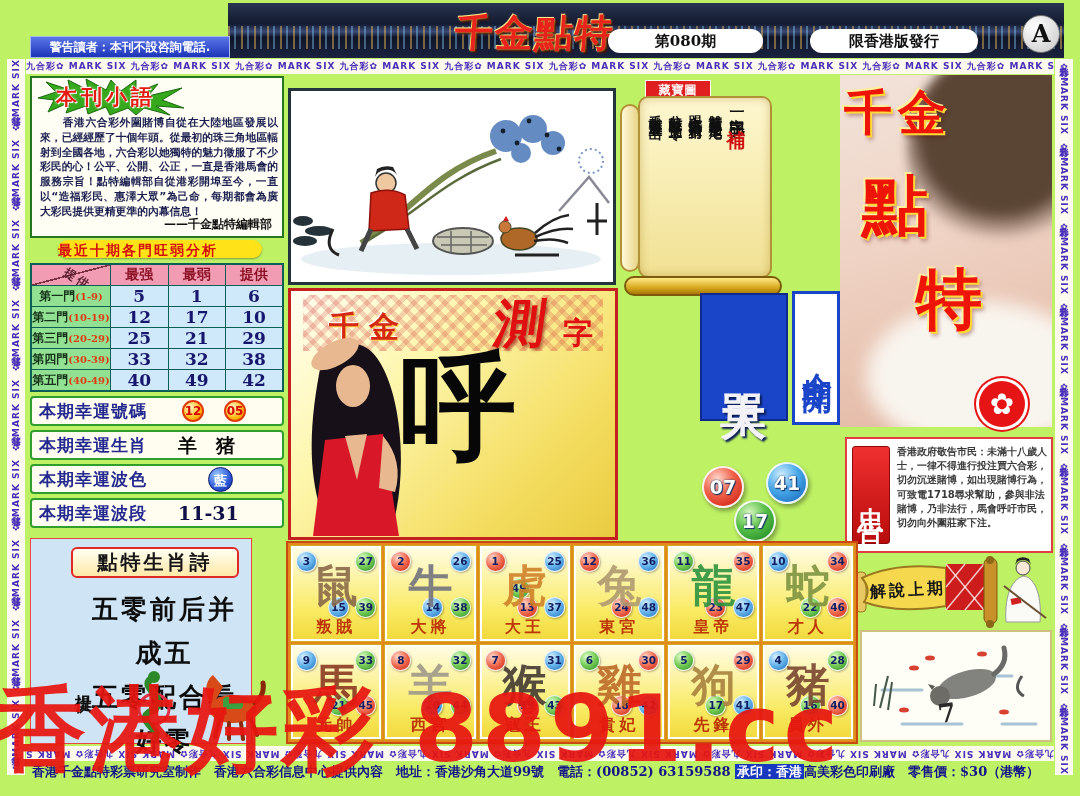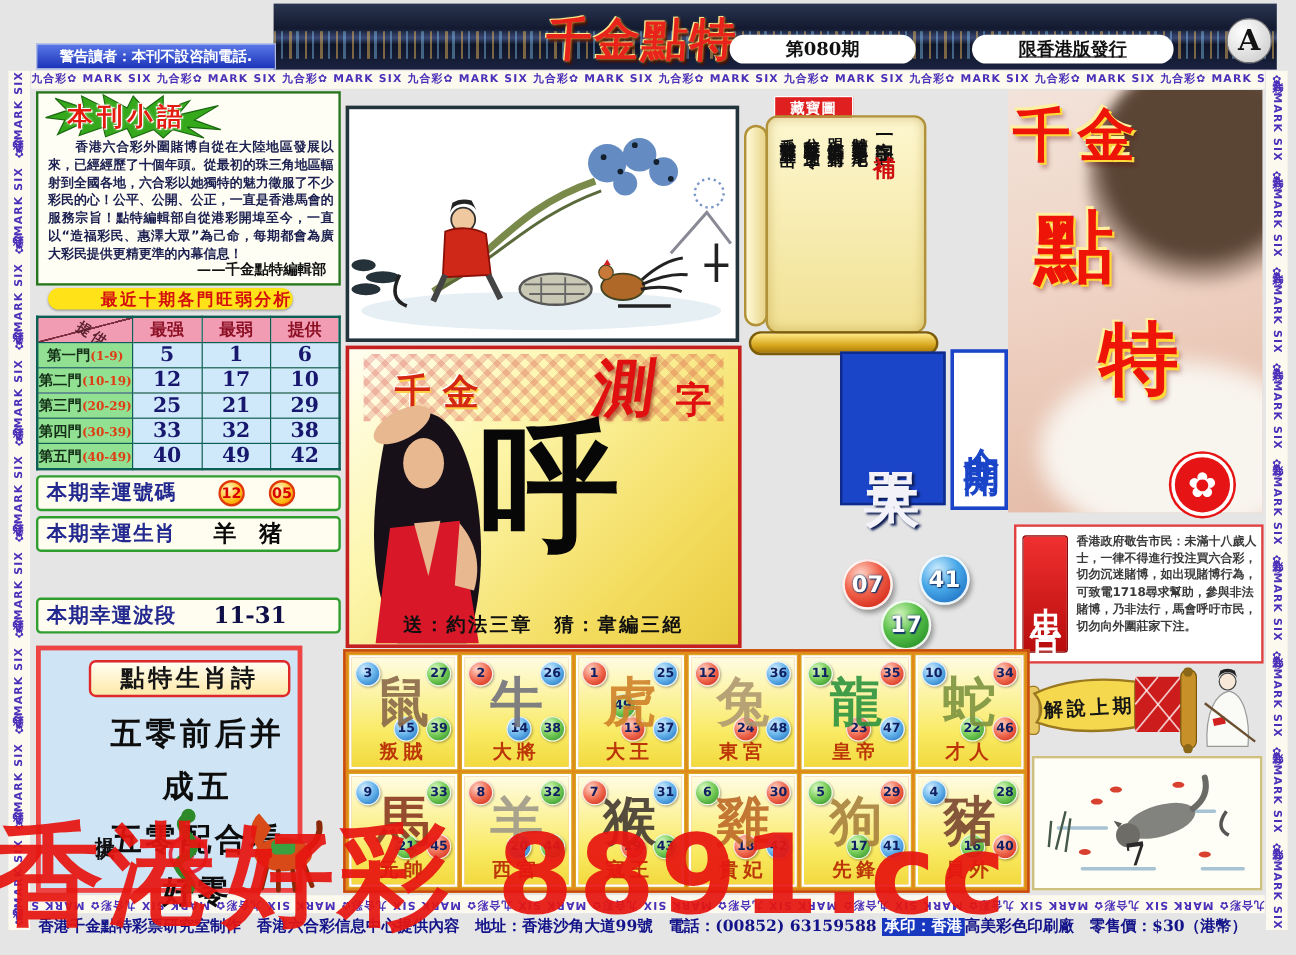--- a/index.html
+++ b/index.html
@@ -1,16 +1,16 @@
 <!DOCTYPE html>
 <html><head>
 <meta charset="utf-8">
 <style>
   html,body{margin:0;padding:0;background:#888;}
-  .page{position:relative;width:1080px;height:796px;background:#e5e5e5;overflow:hidden;
+  .page{position:relative;width:1080px;height:796px;background:#bef264;overflow:hidden;
         font-family:"DejaVu Sans",sans-serif;}
 
   
   .strip{color:#4a2fb8;font:bold 9px/15px "DejaVu Sans",sans-serif;letter-spacing:1px;
          overflow:hidden;white-space:nowrap;background:#fcf9ee;}
   .strip-top{position:absolute;left:26px;top:59px;width:1028px;height:15px;}
   .strip-bottom{position:absolute;left:26px;top:746px;width:1028px;height:15px;transform:rotate(180deg);}
   .strip-side{position:absolute;top:59px;width:18px;height:716px;writing-mode:vertical-rl;line-height:18px;}
   .strip-left{left:7px;transform:rotate(180deg);}
   .strip-right{left:1055px;}
@@ -23,37 +23,37 @@
                rgba(140,210,255,.5) 6px 8px,transparent 8px 13px);}
   .hdr-warning{position:absolute;left:30px;top:36px;width:200px;height:22px;box-sizing:border-box;
     background:linear-gradient(180deg,#5a77e8,#1c34b8);border:1px solid #a8b8e8;color:#fff;
     font:bold 12px/20px "DejaVu Sans",sans-serif;text-align:center;}
   .hdr-title{position:absolute;left:415px;top:10px;width:240px;text-align:center;
     font:bold 38px/46px "DejaVu Serif",serif;color:#e8231c;transform:skewX(-4deg);
     text-shadow:0 0 2px #ffe05a,2px 2px 2px #4a1000,-1px -1px 0 #fff0a0;letter-spacing:2px;}
   .hdr-pill{position:absolute;background:#fff;border-radius:12px;height:24px;color:#111;
     font:bold 15px/24px "DejaVu Serif",serif;text-align:center;}
   .pill-issue{left:608px;top:29px;width:155px;}
-  .pill-edition{left:810px;top:29px;width:168px;text-decoration:underline;}
+  .pill-edition{left:810px;top:29px;width:168px;}
   .hdr-a{position:absolute;left:1022px;top:15px;width:36px;height:36px;border-radius:50%;
     background:radial-gradient(circle at 35% 30%,#fff,#c6c6c6);border:1px solid #777;color:#111;
     font:bold 24px/36px "DejaVu Serif",serif;text-align:center;}
 
   
   .box-intro{position:absolute;left:30px;top:76px;width:254px;height:162px;box-sizing:border-box;
     background:#fffef4;border:2px solid #28751f;}
   .intro-star{position:absolute;left:4px;top:0px;}
   .intro-title{position:absolute;left:24px;top:5px;font:bold 21px "DejaVu Serif",serif;color:#e41b10;
     letter-spacing:4px;text-shadow:1px 1px 0 #fff,-1px -1px 0 #fff,0 0 3px #ffffe0;}
   .intro-body{position:absolute;left:8px;top:38px;width:238px;font:bold 10.8px/1.37 "DejaVu Sans",sans-serif;
     color:#1c2050;text-align:justify;}
   .intro-sig{position:absolute;right:10px;bottom:3px;font:bold 12px "DejaVu Serif",serif;color:#111;}
 
-  .analysis-title{position:absolute;left:40px;top:240px;width:204px;height:18px;background:#ffe318;
-    border-radius:10px;font:bold 14px/21px "DejaVu Serif",serif;color:#d40f0f;text-align:right;
+  .analysis-title{position:absolute;left:58px;top:240px;width:204px;height:18px;background:#ffe318;
+    border-radius:10px;font:bold 14px/21px "DejaVu Serif",serif;color:#d40f0f;text-align:left;
     letter-spacing:2px;box-shadow:0 1px 2px rgba(0,0,0,.35);}
   table.analysis{position:absolute;left:30px;top:263px;width:254px;border-collapse:collapse;
     border:2px solid #0c5f54;table-layout:fixed;}
   .analysis th,.analysis td{border:1.5px solid #0c5f54;height:20px;text-align:center;padding:0;overflow:hidden;}
   .analysis .diag{width:78px;background-color:#f29cb4;
     background-image:linear-gradient(to bottom right,transparent 48%,#7a3040 48%,#7a3040 52%,transparent 52%);}
   .diag-label{display:inline-block;transform:rotate(33deg) translate(7px,-1px);
     font:bold 12px "DejaVu Sans",sans-serif;color:#5a2030;letter-spacing:3px;}
   .analysis .colh{background:#f29cb4;color:#8c1024;font:bold 14px "DejaVu Serif",serif;}
   .analysis .rowl{background:#92e092;font:bold 12px "DejaVu Serif",serif;color:#143018;white-space:nowrap;}
@@ -66,21 +66,21 @@
   .lucky .val{position:absolute;left:146px;top:2px;font:bold 19px/22px "DejaVu Serif",serif;color:#0a0a0a;}
   .goldball{position:absolute;top:2px;width:22px;height:22px;border-radius:50%;box-sizing:border-box;
     background:radial-gradient(circle at 35% 30%,#fff8c8,#ffb70a 65%,#e87e00);border:2px solid #e03808;
     color:#d80000;font:bold 12px/18px "DejaVu Sans",sans-serif;text-align:center;}
   .gb0{left:150px;} .gb1{left:192px;}
   .blueball{position:absolute;left:176px;top:1px;width:25px;height:25px;border-radius:50%;
     background:radial-gradient(circle at 35% 30%,#9cc8ff,#2a56d8 60%,#10288a);color:#fff;
     font:bold 13px/25px "DejaVu Sans",sans-serif;text-align:center;border:1px solid #0a1a6a;box-sizing:border-box;}
 
   .box-poem{position:absolute;left:30px;top:538px;width:222px;height:206px;box-sizing:border-box;
-    background:#cfe4f4;border:4px solid #ef4444;}
+    background:#cfe4f4;border:1px solid #ef4444;}
   .poem-title{position:absolute;left:40px;top:8px;width:168px;height:31px;box-sizing:border-box;
     background:linear-gradient(180deg,#fffef2,#ffe9a8);border:2px solid #e02828;border-radius:6px;
     font:bold 20px/26px "DejaVu Serif",serif;color:#161616;text-align:center;letter-spacing:3px;}
   .poem-lines{position:absolute;left:0;right:0;top:48px;text-align:center;margin-left:47px;}
   .poem-line-t{font:bold 26px/44px "DejaVu Serif",serif;color:#0d0d0d;letter-spacing:3px;}
   .poem-provide{position:absolute;left:42px;top:142px;writing-mode:vertical-rl;
     font:bold 17px "DejaVu Sans",sans-serif;color:#111;letter-spacing:3px;}
 
   
   .box-paint{position:absolute;left:288px;top:88px;width:328px;height:197px;box-sizing:border-box;
@@ -274,20 +274,24 @@
 
   <div class="lucky" style="top:396px;">
     <span class="lbl">本期幸運號碼</span>
     <span class="goldball gb0">12</span>
     <span class="goldball gb1">05</span>
   </div>
   <div class="lucky" style="top:430px;">
     <span class="lbl">本期幸運生肖</span>
     <span class="val">羊　猪</span>
   </div>
+  <div class="lucky" style="top:464px;">
+    <span class="lbl">本期幸運波色</span>
+    <span class="blueball">藍</span>
+  </div>
   <div class="lucky" style="top:498px;">
     <span class="lbl">本期幸運波段</span>
     <span class="val" style="color:#101048;">11-31</span>
   </div>
 
   <div class="box-poem">
     <div class="poem-title">點特生肖詩</div>
     <div class="poem-lines" id="poem-lines">
         <div class="poem-line-t">五零前后并成五</div>
         <div class="poem-line-t">五零配合看好零</div>
@@ -362,21 +366,20 @@
     <span class="cezi-small-t">字</span>
     <svg class="cezi-woman" width="132" height="205" viewBox="0 0 132 205">
       <path d="M30,32 C18,92 14,152 40,204 L98,204 C118,152 112,62 86,26 C70,4 44,8 30,32 Z" fill="#181018"></path>
       <ellipse cx="62" cy="54" rx="17" ry="21" fill="#e8b890"></ellipse>
       <ellipse cx="44" cy="22" rx="26" ry="12" fill="#e8b890" transform="rotate(-28 44 22)"></ellipse>
       <path d="M34,108 L92,102 L108,204 L22,204 Z" fill="#d81828"></path>
       <path d="M54,104 L76,102 L66,148 Z" fill="#e8b890"></path>
       <path d="M92,104 C106,120 110,140 104,160 L88,156 Z" fill="#e8b890"></path>
     </svg>
     <div class="cezi-char">呼</div>
-    <div class="cezi-foot">送：約法三章　猜：韋編三絕</div>
   </div>
 
   <div class="scrollbox">
     <div class="scroll-curl"></div>
     <div class="scroll-paper"></div>
     <div class="scroll-text" id="scroll-text">
         <div class="scroll-head"><span>一字記之曰</span><span class="scroll-bu">補</span></div>
         <div class="scroll-line">雙數三零加七尾</div>
         <div class="scroll-line">跟七情五不對稱</div>
         <div class="scroll-line">分離五零補上零</div>

